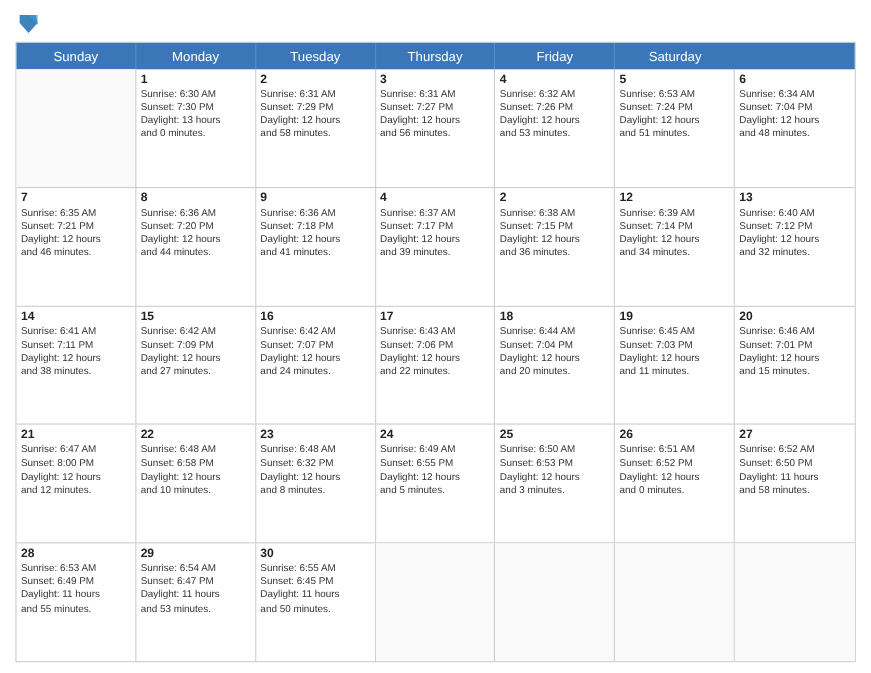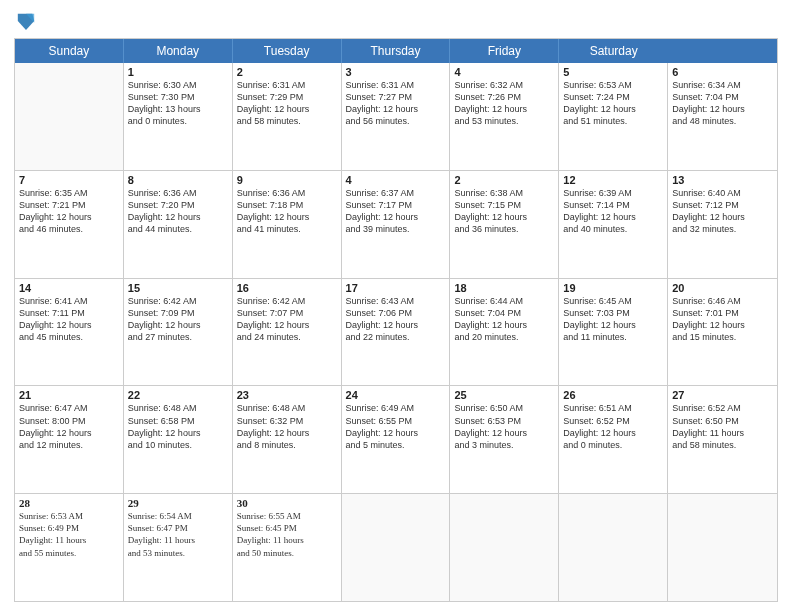--- a/index.html
+++ b/index.html
@@ -84,21 +84,21 @@
       flex: 1;
       display: flex;
       flex-direction: column;
     }
     .cal-row {
       display: grid;
       grid-template-columns: repeat(7, 1fr);
       flex: 1;
       border-bottom: 1px solid #ccc;
     }
-    .cal-row:last-child { border-bottom: none; font-family: Liberation Serif, serif; }
+    .cal-row:last-child { border-bottom: none; }
     .cal-cell {
       border-right: 1px solid #ccc;
       padding: 3px 4px 2px 4px;
       font-size: 9.5px;
       color: #333;
       min-height: 0;
       overflow: hidden;
     }
     .cal-cell:last-child { border-right: none; }
     .cal-cell.empty { background: #f9f9f9; }
@@ -223,37 +223,37 @@
             <div class="cell-line">Sunrise: 6:38 AM</div>
             <div class="cell-line">Sunset: 7:15 PM</div>
             <div class="cell-line">Daylight: 12 hours</div>
             <div class="cell-line">and 36 minutes.</div>
           </div>
           <div class="cal-cell">
             <div class="day-num">12</div>
             <div class="cell-line">Sunrise: 6:39 AM</div>
             <div class="cell-line">Sunset: 7:14 PM</div>
             <div class="cell-line">Daylight: 12 hours</div>
-            <div class="cell-line">and 40 minutes.</div>
+            <div class="cell-line">and 34 minutes.</div>
           </div>
           <div class="cal-cell">
             <div class="day-num">13</div>
             <div class="cell-line">Sunrise: 6:40 AM</div>
             <div class="cell-line">Sunset: 7:12 PM</div>
             <div class="cell-line">Daylight: 12 hours</div>
             <div class="cell-line">and 32 minutes.</div>
           </div>
         </div>
         <div class="cal-row">
           <div class="cal-cell">
             <div class="day-num">14</div>
             <div class="cell-line">Sunrise: 6:41 AM</div>
             <div class="cell-line">Sunset: 7:11 PM</div>
             <div class="cell-line">Daylight: 12 hours</div>
-            <div class="cell-line">and 45 minutes.</div>
+            <div class="cell-line">and 38 minutes.</div>
           </div>
           <div class="cal-cell">
             <div class="day-num">15</div>
             <div class="cell-line">Sunrise: 6:42 AM</div>
             <div class="cell-line">Sunset: 7:09 PM</div>
             <div class="cell-line">Daylight: 12 hours</div>
             <div class="cell-line">and 27 minutes.</div>
           </div>
           <div class="cal-cell">
             <div class="day-num">16</div>

